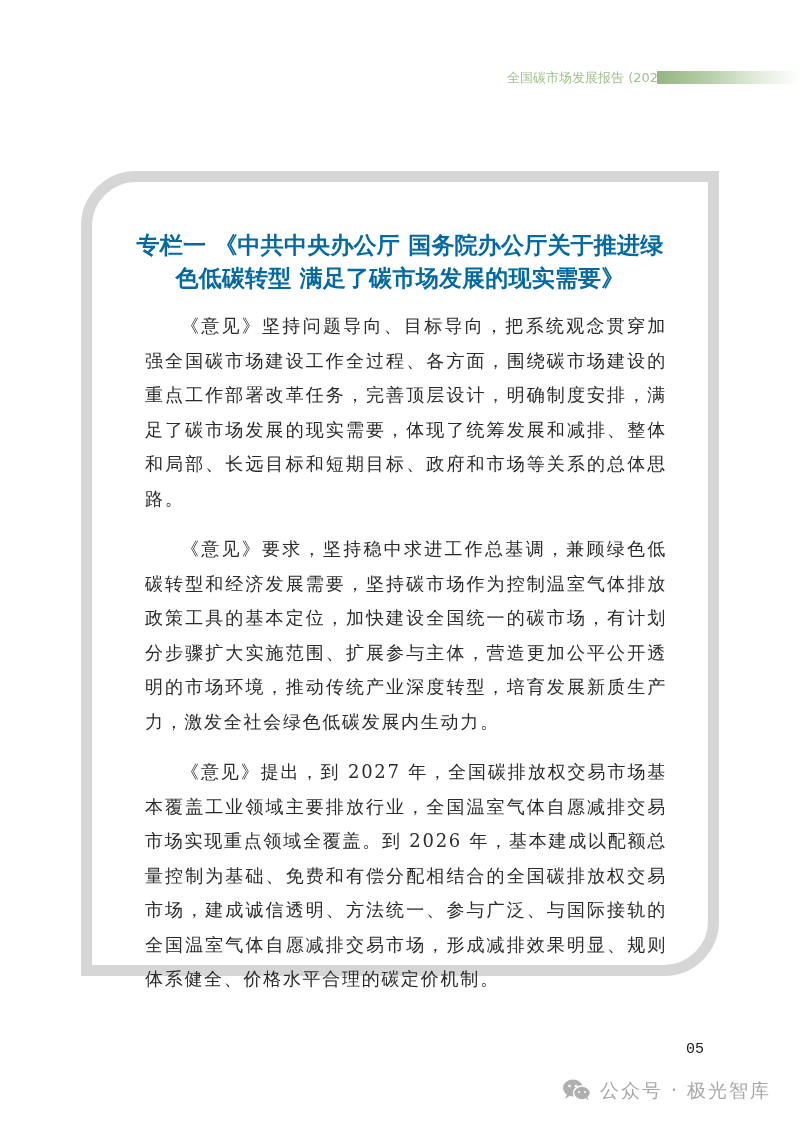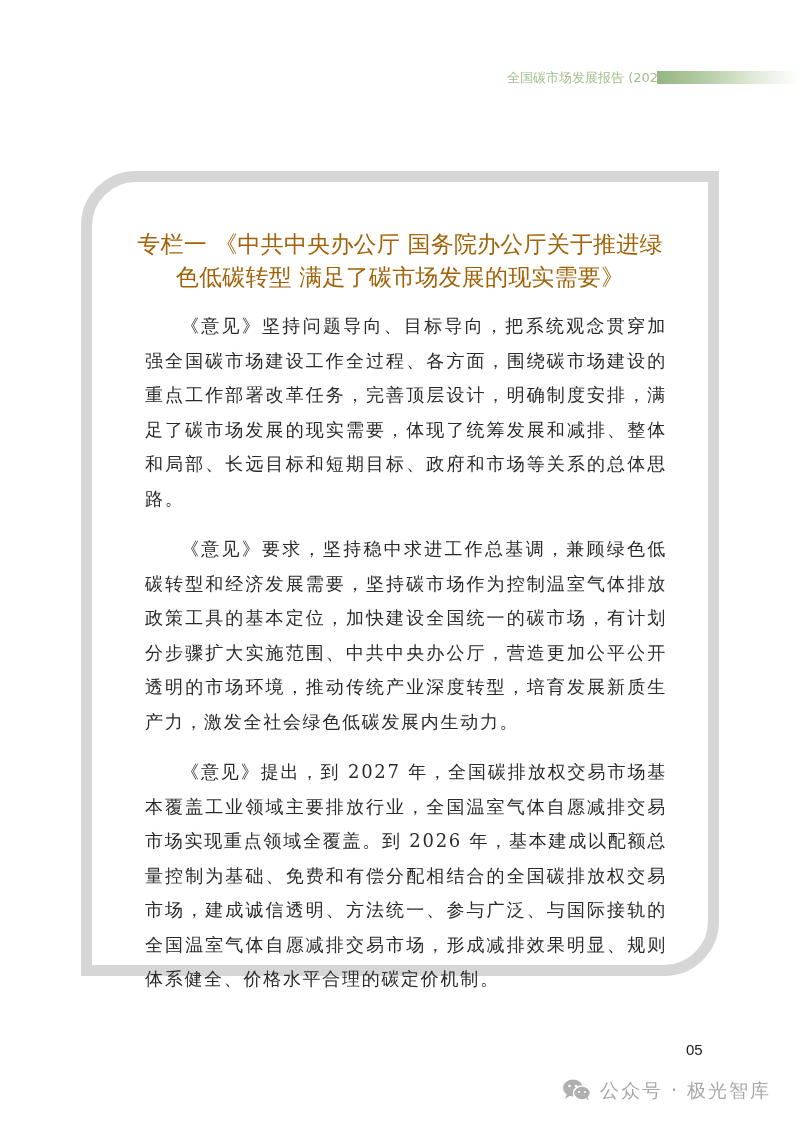--- a/index.html
+++ b/index.html
@@ -48,24 +48,24 @@
       border-radius: 55px 0 55px 0;
       background: #ffffff;
     }
     .box-title {
       position: absolute;
       left: 100px;
       top: 228px;
       width: 600px;
       text-align: center;
       font-family: "DejaVu Serif", "Liberation Serif", serif;
-      font-weight: normal;
+      font-weight: bold;
       font-size: 23px;
       line-height: 33px;
-      color: #a16207;
+      color: #0369a1;
       letter-spacing: 0.2px;
     }
     .box-title .line {
       display: block;
       white-space: nowrap;
     }
     .box-body {
       position: absolute;
       left: 145px;
       top: 309px;
@@ -79,21 +79,21 @@
       margin: 0 0 16px 0;
       text-indent: 2em;
       text-align: justify;
       text-align-last: left;
       letter-spacing: 1.7px;
     }
     .page-number {
       position: absolute;
       top: 1041px;
       left: 686px;
-      font-family: Liberation Sans, sans-serif;
+      font-family: Liberation Mono, monospace;
       font-size: 15px;
       color: #1a1a1a;
     }
     .watermark {
       position: absolute;
       top: 1078px;
       left: 562px;
       display: flex;
       align-items: flex-start;
       color: #a8a8a8;
@@ -118,21 +118,21 @@
 
 <div class="box-frame"></div>
 
 <div class="box-title">
   <span class="line">专栏一 《中共中央办公厅 国务院办公厅关于推进绿</span>
   <span class="line">色低碳转型 满足了碳市场发展的现实需要》</span>
 </div>
 
 <div class="box-body">
   <p>《意见》坚持问题导向、目标导向，把系统观念贯穿加强全国碳市场建设工作全过程、各方面，围绕碳市场建设的重点工作部署改革任务，完善顶层设计，明确制度安排，满足了碳市场发展的现实需要，体现了统筹发展和减排、整体和局部、长远目标和短期目标、政府和市场等关系的总体思路。</p>
-  <p>《意见》要求，坚持稳中求进工作总基调，兼顾绿色低碳转型和经济发展需要，坚持碳市场作为控制温室气体排放政策工具的基本定位，加快建设全国统一的碳市场，有计划分步骤扩大实施范围、中共中央办公厅，营造更加公平公开透明的市场环境，推动传统产业深度转型，培育发展新质生产力，激发全社会绿色低碳发展内生动力。</p>
+  <p>《意见》要求，坚持稳中求进工作总基调，兼顾绿色低碳转型和经济发展需要，坚持碳市场作为控制温室气体排放政策工具的基本定位，加快建设全国统一的碳市场，有计划分步骤扩大实施范围、扩展参与主体，营造更加公平公开透明的市场环境，推动传统产业深度转型，培育发展新质生产力，激发全社会绿色低碳发展内生动力。</p>
   <p>《意见》提出，到 2027 年，全国碳排放权交易市场基本覆盖工业领域主要排放行业，全国温室气体自愿减排交易市场实现重点领域全覆盖。到 2026 年，基本建成以配额总量控制为基础、免费和有偿分配相结合的全国碳排放权交易市场，建成诚信透明、方法统一、参与广泛、与国际接轨的全国温室气体自愿减排交易市场，形成减排效果明显、规则体系健全、价格水平合理的碳定价机制。</p>
 </div>
 
 <div class="page-number">05</div>
 
 <div class="watermark">
   <span class="wechat-icon">
     <svg width="30" height="24" viewBox="0 0 30 24">
       <ellipse cx="11" cy="10" rx="10" ry="8.5" fill="#b0b0b0"></ellipse>
       <path d="M5 16 L3 21 L9 17 Z" fill="#b0b0b0"></path>

